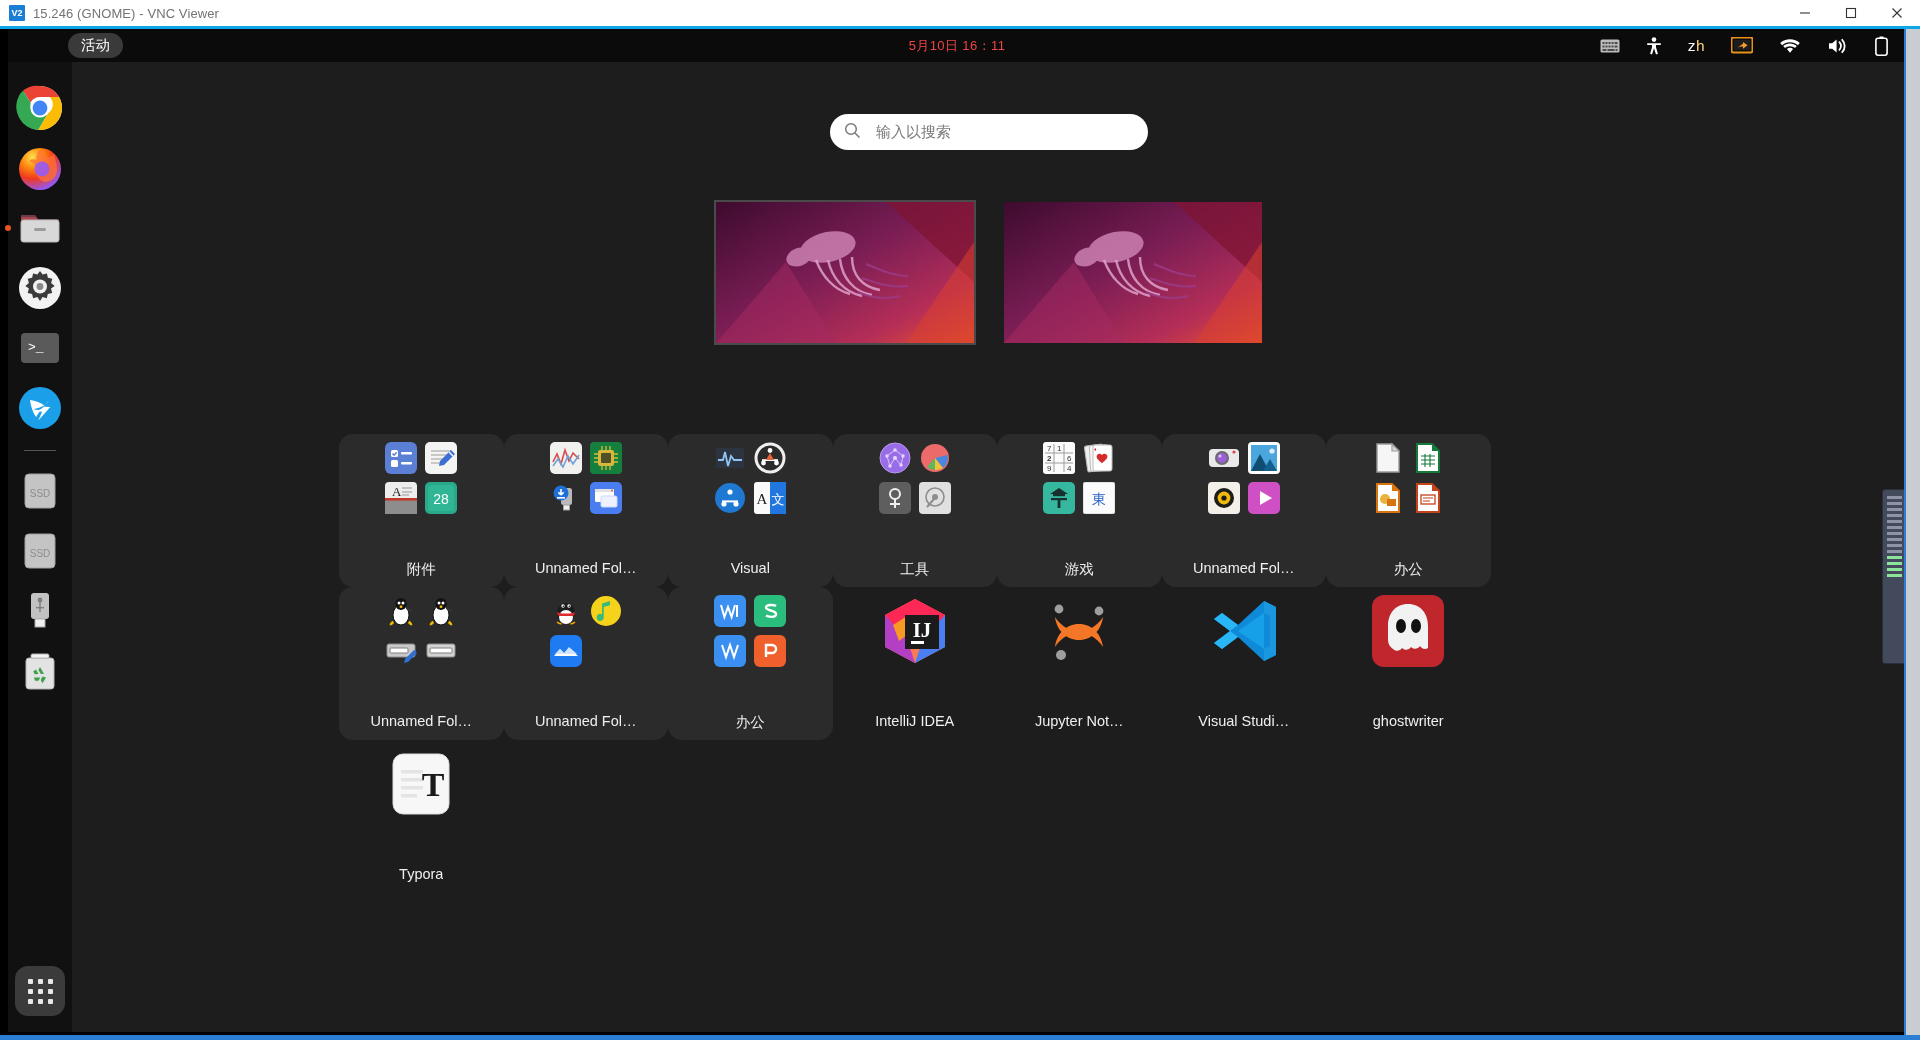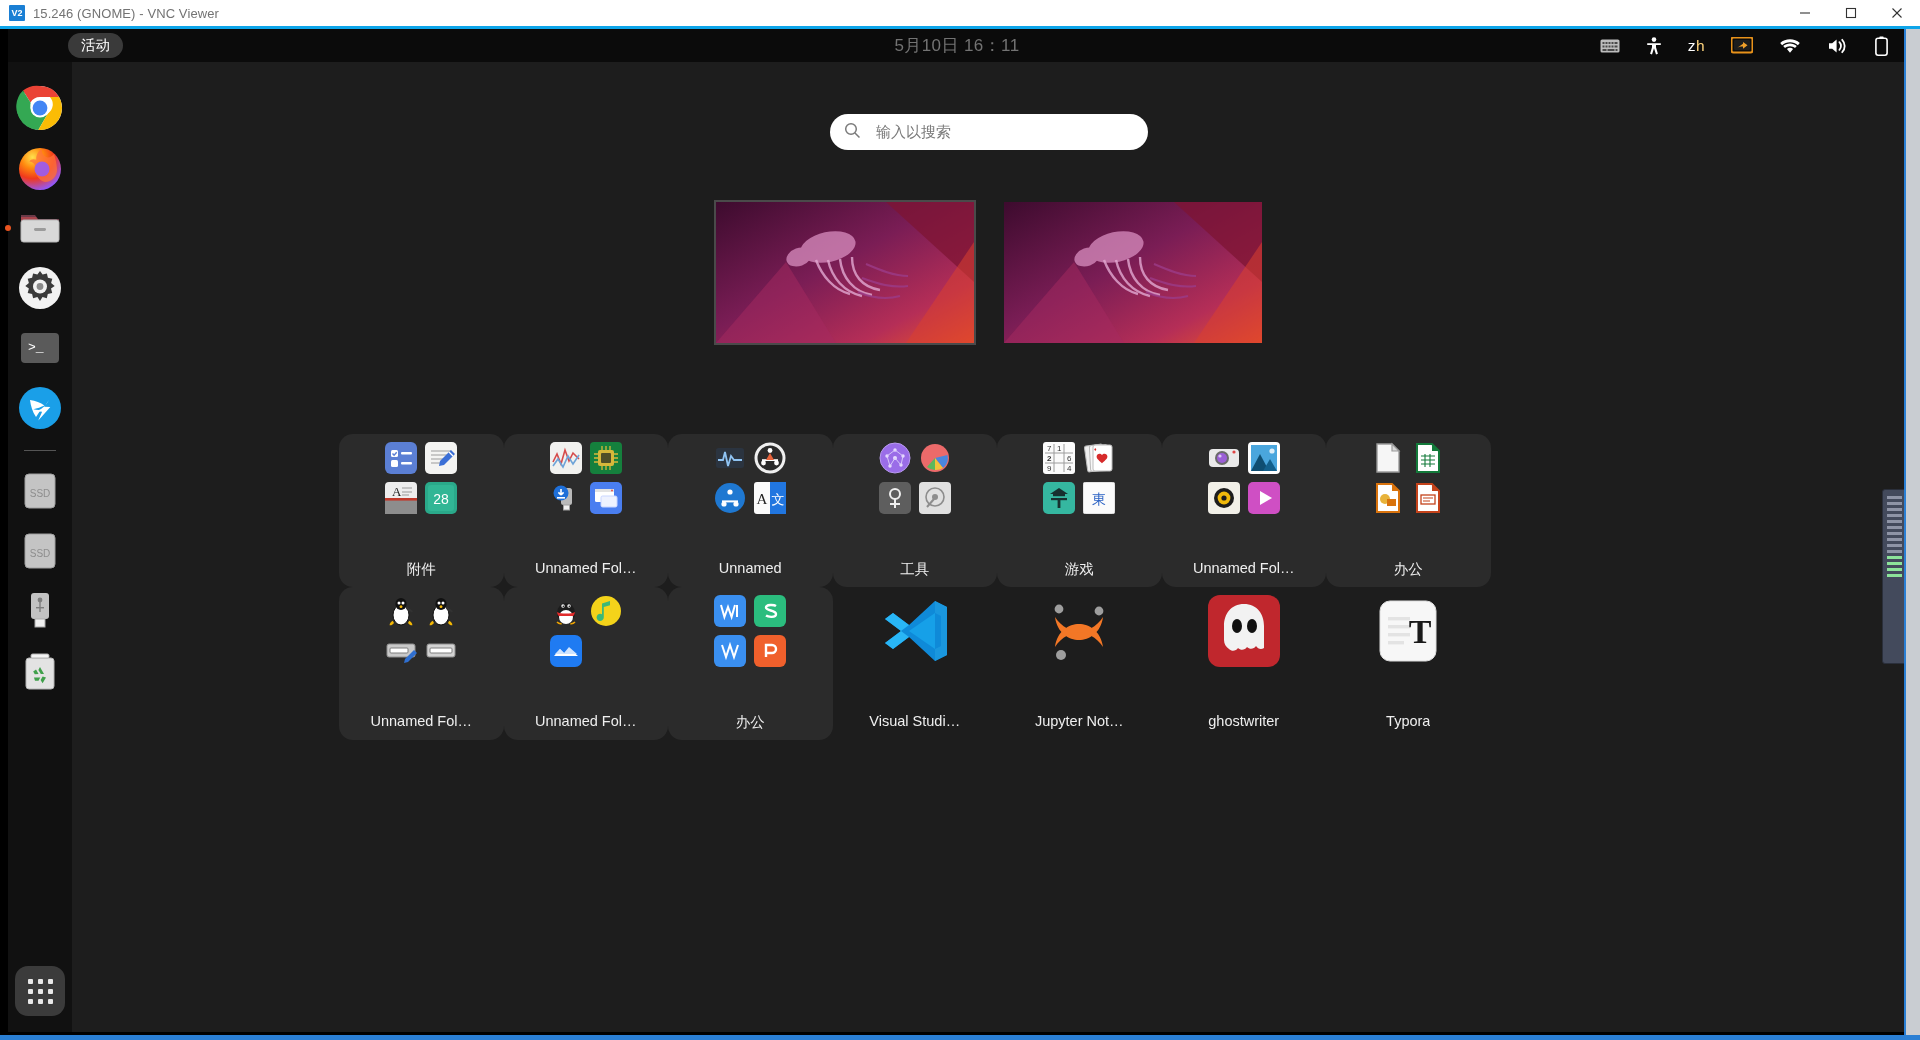--- a/index.html
+++ b/index.html
@@ -47,21 +47,21 @@
     position:absolute; top:0; left:0; width:1898px; height:33px;
     background:#0b0b0b; display:flex; align-items:center;
     color:#e6e6e6; font-size:14px;
   }
   #activities {
     margin-left:60px; padding:3px 13px; border-radius:14px;
     background:#3a3a3a; color:#ffffff; font-size:14.5px;
   }
   #clock {
     position:absolute; left:50%; transform:translateX(-50%);
-    font-size:17px; color:#737373; letter-spacing:0.4px; white-space:nowrap;
+    font-size:13px; color:#ef4444; letter-spacing:0.4px; white-space:nowrap;
   }
   #status-area {
     position:absolute; right:18px; display:flex; align-items:center; gap:26px;
   }
   .status-icon { display:flex; align-items:center; justify-content:center; color:#ffffff; }
   #ime-label { font-size:15.5px; color:#ffffff; letter-spacing:0.5px; }
   #ime-label .zh-h { color:#ffd57e; }
 
   
   #dock {
@@ -529,21 +529,21 @@
                 </span>
               <span class="mini">
                   <svg class="icon-img" viewBox="0 0 32 32">
                     <rect width="32" height="32" rx="3" fill="#fafafa"></rect>
                     <rect x="16" width="16" height="32" fill="#2176e0"></rect>
                     <text x="8" y="22" text-anchor="middle" font-family="'Liberation Serif',serif" font-size="15" fill="#222">A</text>
                     <text x="24" y="22" text-anchor="middle" font-family="'Liberation Sans',sans-serif" font-size="13" fill="#fff">文</text>
                   </svg>
                 </span>
             </div>
-            <div class="app-label">Unnamed</div>
+            <div class="app-label">Visual</div>
           </div>
 
           <div class="app-cell folder-cell">
             <div class="folder-grid">
               <span class="mini">
                   <svg class="icon-img" viewBox="0 0 32 32">
                     <circle cx="16" cy="16" r="15" fill="#9a6de8"></circle>
                     <circle cx="16" cy="16" r="15" fill="none" stroke="#b99bf0"></circle>
                     <g fill="#e7dbff">
                       <circle cx="16" cy="8" r="1.7"></circle>
@@ -807,45 +807,60 @@
                   <svg class="icon-img" viewBox="0 0 32 32">
                     <rect width="32" height="32" rx="6" fill="#f0602c"></rect>
                     <path d="M12 22V10h6a4 4 0 010 8h-6" fill="none" stroke="#fff" stroke-width="2.4"></path>
                   </svg>
                 </span>
             </div>
             <div class="app-label">办公</div>
           </div>
 
 
+          <div class="app-cell">
+            <div class="big-icon">
+              <svg class="icon-img" viewBox="0 0 72 72">
+                  <polygon points="36,4 66,20 66,52 36,68 6,52 6,20" fill="#f97a53"></polygon>
+                  <polygon points="36,4 66,20 52,40 36,30 20,40 6,20" fill="#fe2857"></polygon>
+                  <polygon points="66,20 66,52 36,68 44,44" fill="#4b7ef0"></polygon>
+                  <polygon points="6,20 6,52 36,68 28,44" fill="#b33fc4"></polygon>
+                  <polygon points="14,30 30,20 36,34 20,46" fill="#f79a24"></polygon>
+                  <rect x="26" y="20" width="34" height="34" fill="#1b1b1b"></rect>
+                  <text x="43" y="42" text-anchor="middle" font-family="'Liberation Serif',serif" font-size="21" font-weight="bold" fill="#fff">IJ</text>
+                  <rect x="32" y="46" width="13" height="3" fill="#fff"></rect>
+                </svg>
+            </div>
+            <div class="app-label">IntelliJ IDEA</div>
+          </div>
+
+          <div class="app-cell">
+            <div class="big-icon">
+              <svg class="icon-img" viewBox="0 0 72 72">
+                  <circle cx="16" cy="14" r="4.4" fill="#9e9e9e"></circle>
+                  <circle cx="56" cy="16" r="4.4" fill="#9e9e9e"></circle>
+                  <circle cx="18" cy="60" r="5" fill="#9e9e9e"></circle>
+                  <path d="M12 22c6 10 18 15 24 15s18-5 24-15c-2 16-14 23-24 23S14 38 12 22z" fill="#f37726"></path>
+                  <path d="M60 52c-6-10-18-15-24-15s-18 5-24 15c2-16 14-23 24-23s22 7 24 23z" fill="#f37726"></path>
+                </svg>
+            </div>
+            <div class="app-label">Jupyter Not…</div>
+          </div>
 
           <div class="app-cell">
             <div class="big-icon">
               <svg class="icon-img" viewBox="0 0 72 72">
                   <polygon points="56,6 68,12 68,60 56,66 30,42 14,54 6,48 22,36 6,24 14,18 30,30" fill="#0f8ad8"></polygon>
                   <polygon points="56,18 56,54 30,36" fill="#16a0e8"></polygon>
                   <polygon points="6,24 14,18 30,30 22,36" fill="#29b6f6"></polygon>
                   <polygon points="6,48 14,54 30,42 22,36" fill="#29b6f6"></polygon>
                   <polygon points="56,6 68,12 68,60 56,66 56,54 62,51 62,21 56,18" fill="#1a97de"></polygon>
                 </svg>
             </div>
             <div class="app-label">Visual Studi…</div>
-          </div>
-
-          <div class="app-cell">
-            <div class="big-icon">
-              <svg class="icon-img" viewBox="0 0 72 72">
-                  <circle cx="16" cy="14" r="4.4" fill="#9e9e9e"></circle>
-                  <circle cx="56" cy="16" r="4.4" fill="#9e9e9e"></circle>
-                  <circle cx="18" cy="60" r="5" fill="#9e9e9e"></circle>
-                  <path d="M12 22c6 10 18 15 24 15s18-5 24-15c-2 16-14 23-24 23S14 38 12 22z" fill="#f37726"></path>
-                  <path d="M60 52c-6-10-18-15-24-15s-18 5-24 15c2-16 14-23 24-23s22 7 24 23z" fill="#f37726"></path>
-                </svg>
-            </div>
-            <div class="app-label">Jupyter Not…</div>
           </div>
 
           <div class="app-cell">
             <div class="big-icon">
               <svg class="icon-img" viewBox="0 0 72 72">
                   <rect width="72" height="72" rx="12" fill="#c0272d"></rect>
                   <path d="M36 9c13 0 20 10 20 22v22c-3 2-6 1-8-2-2 3-6 4-9 1-2 3-6 4-9 1-2 3-6 4-9 1-3-2-5-5-5-9V31C16 19 23 9 36 9z" fill="#f2f2f2"></path>
                   <ellipse cx="29" cy="31" rx="5" ry="7" fill="#111"></ellipse>
                   <ellipse cx="44" cy="31" rx="5" ry="7" fill="#111"></ellipse>
                 </svg>

